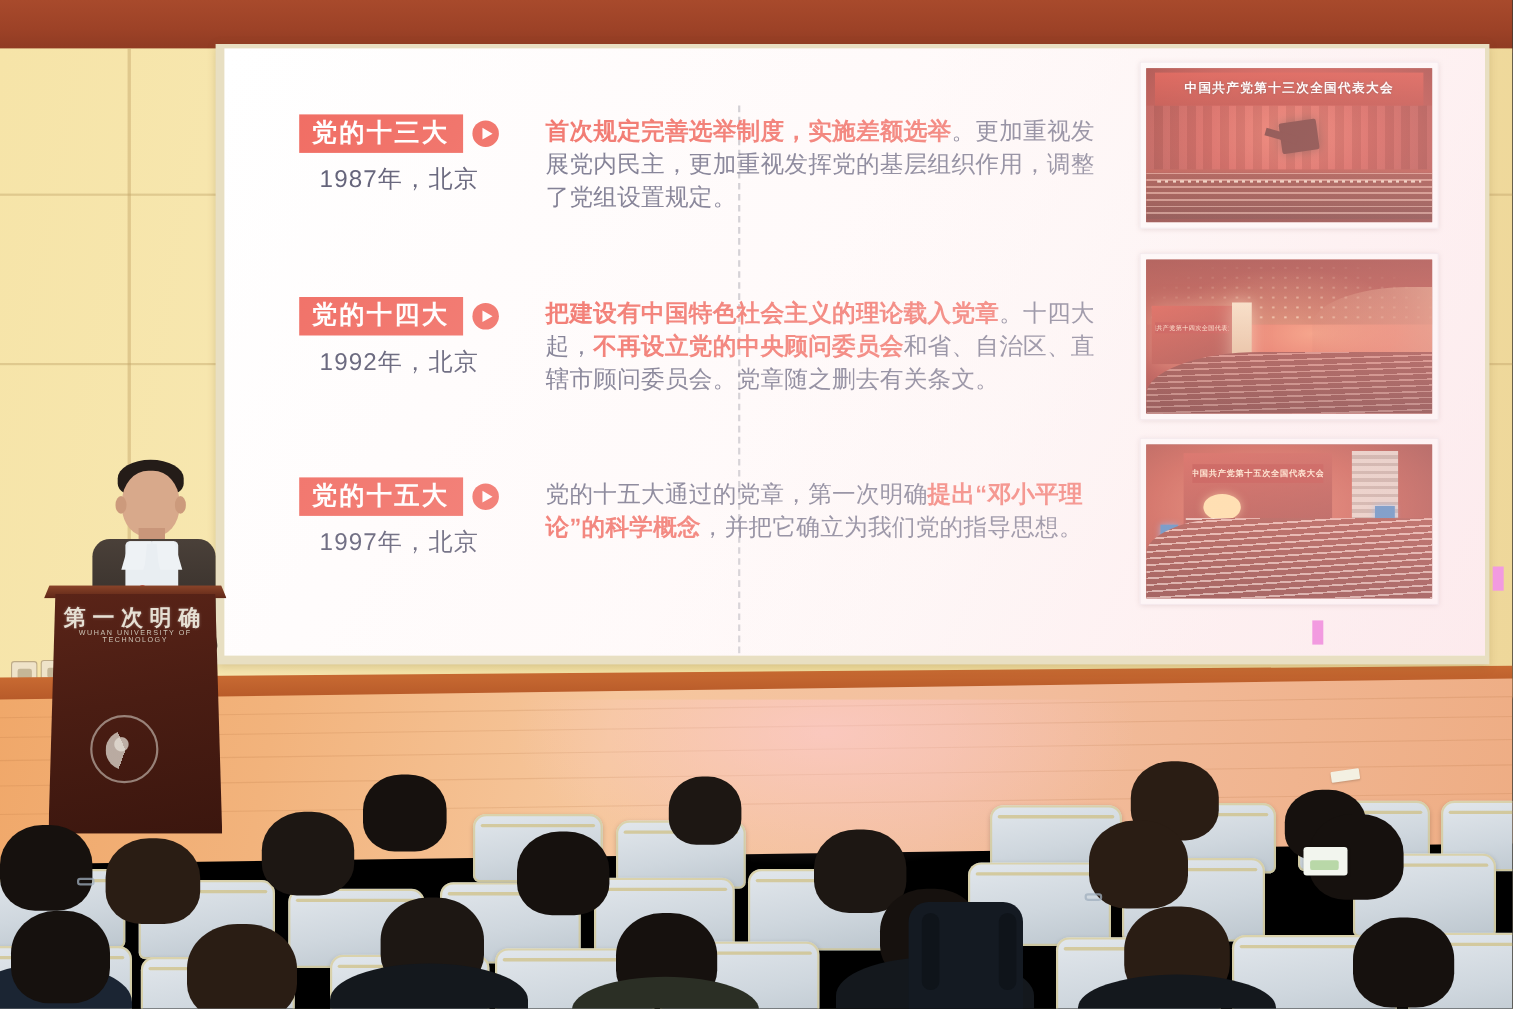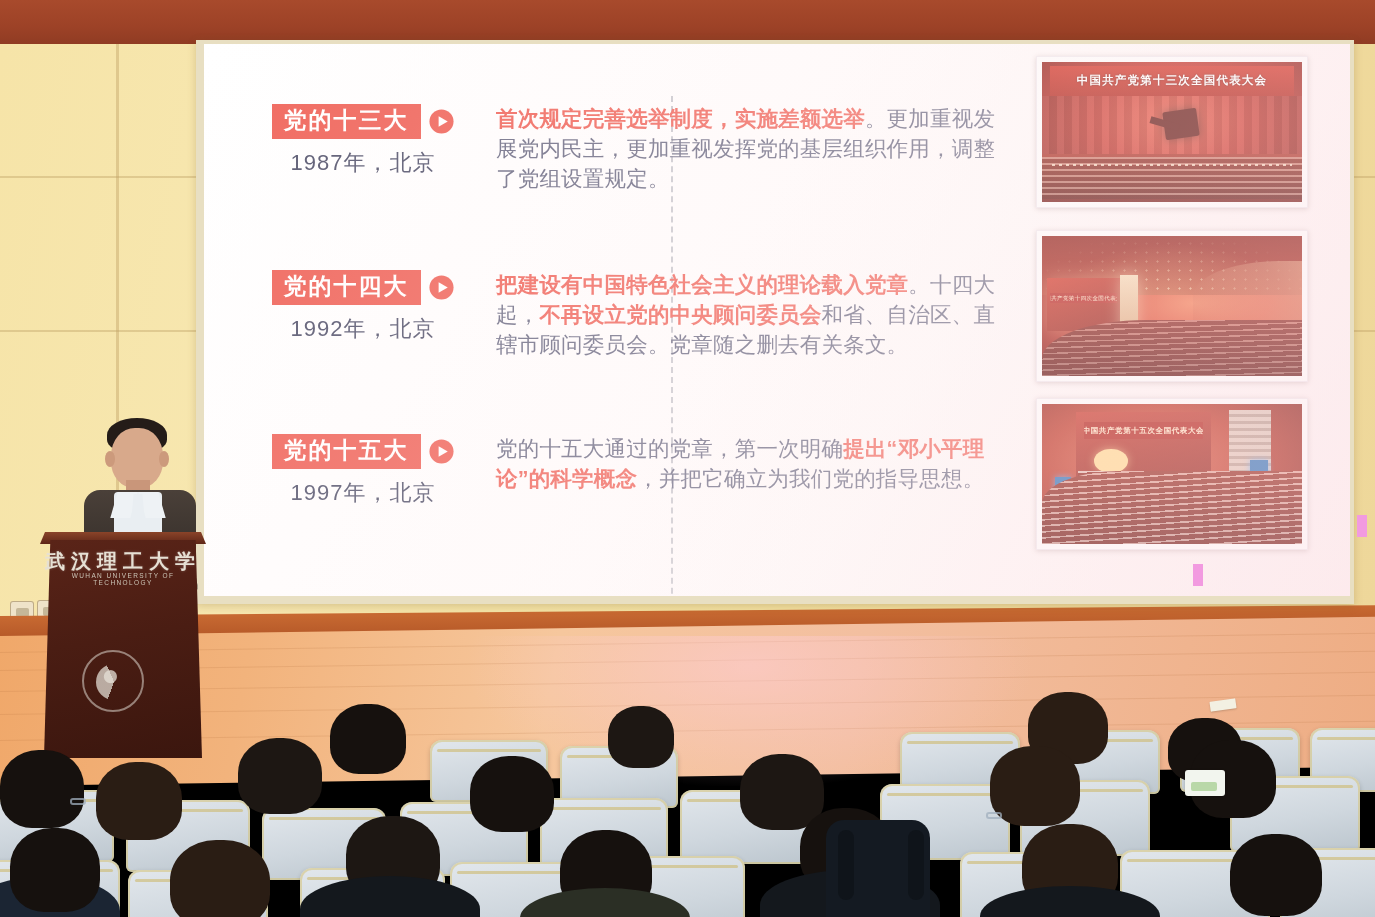--- a/index.html
+++ b/index.html
@@ -541,21 +541,21 @@
     <div class="sp-jacket-gap"></div>
     <div class="sp-pin"></div>
     <div class="sp-arm"></div>
     <div class="sp-hand"></div>
     <div class="mic-head"></div>
     <div class="mic"></div>
   </div>
 
   <div class="podium-top"></div>
   <div class="podium"></div>
-  <div class="podium-name">武汉理工大学</div>
+  <div class="podium-name">第一次明确</div>
   <div class="podium-sub">WUHAN UNIVERSITY OF TECHNOLOGY</div>
   <div class="podium-logo"></div>
 
   <div class="audience">
 
     <div class="seat" style="left:430px; top:60px;  width:118px; height:62px;"></div>
     <div class="seat" style="left:560px; top:66px;  width:118px; height:62px;"></div>
     <div class="seat" style="left:900px; top:52px;  width:120px; height:64px;"></div>
     <div class="seat" style="left:1040px; top:50px; width:120px; height:64px;"></div>
     <div class="seat" style="left:1180px; top:48px; width:120px; height:64px;"></div>

